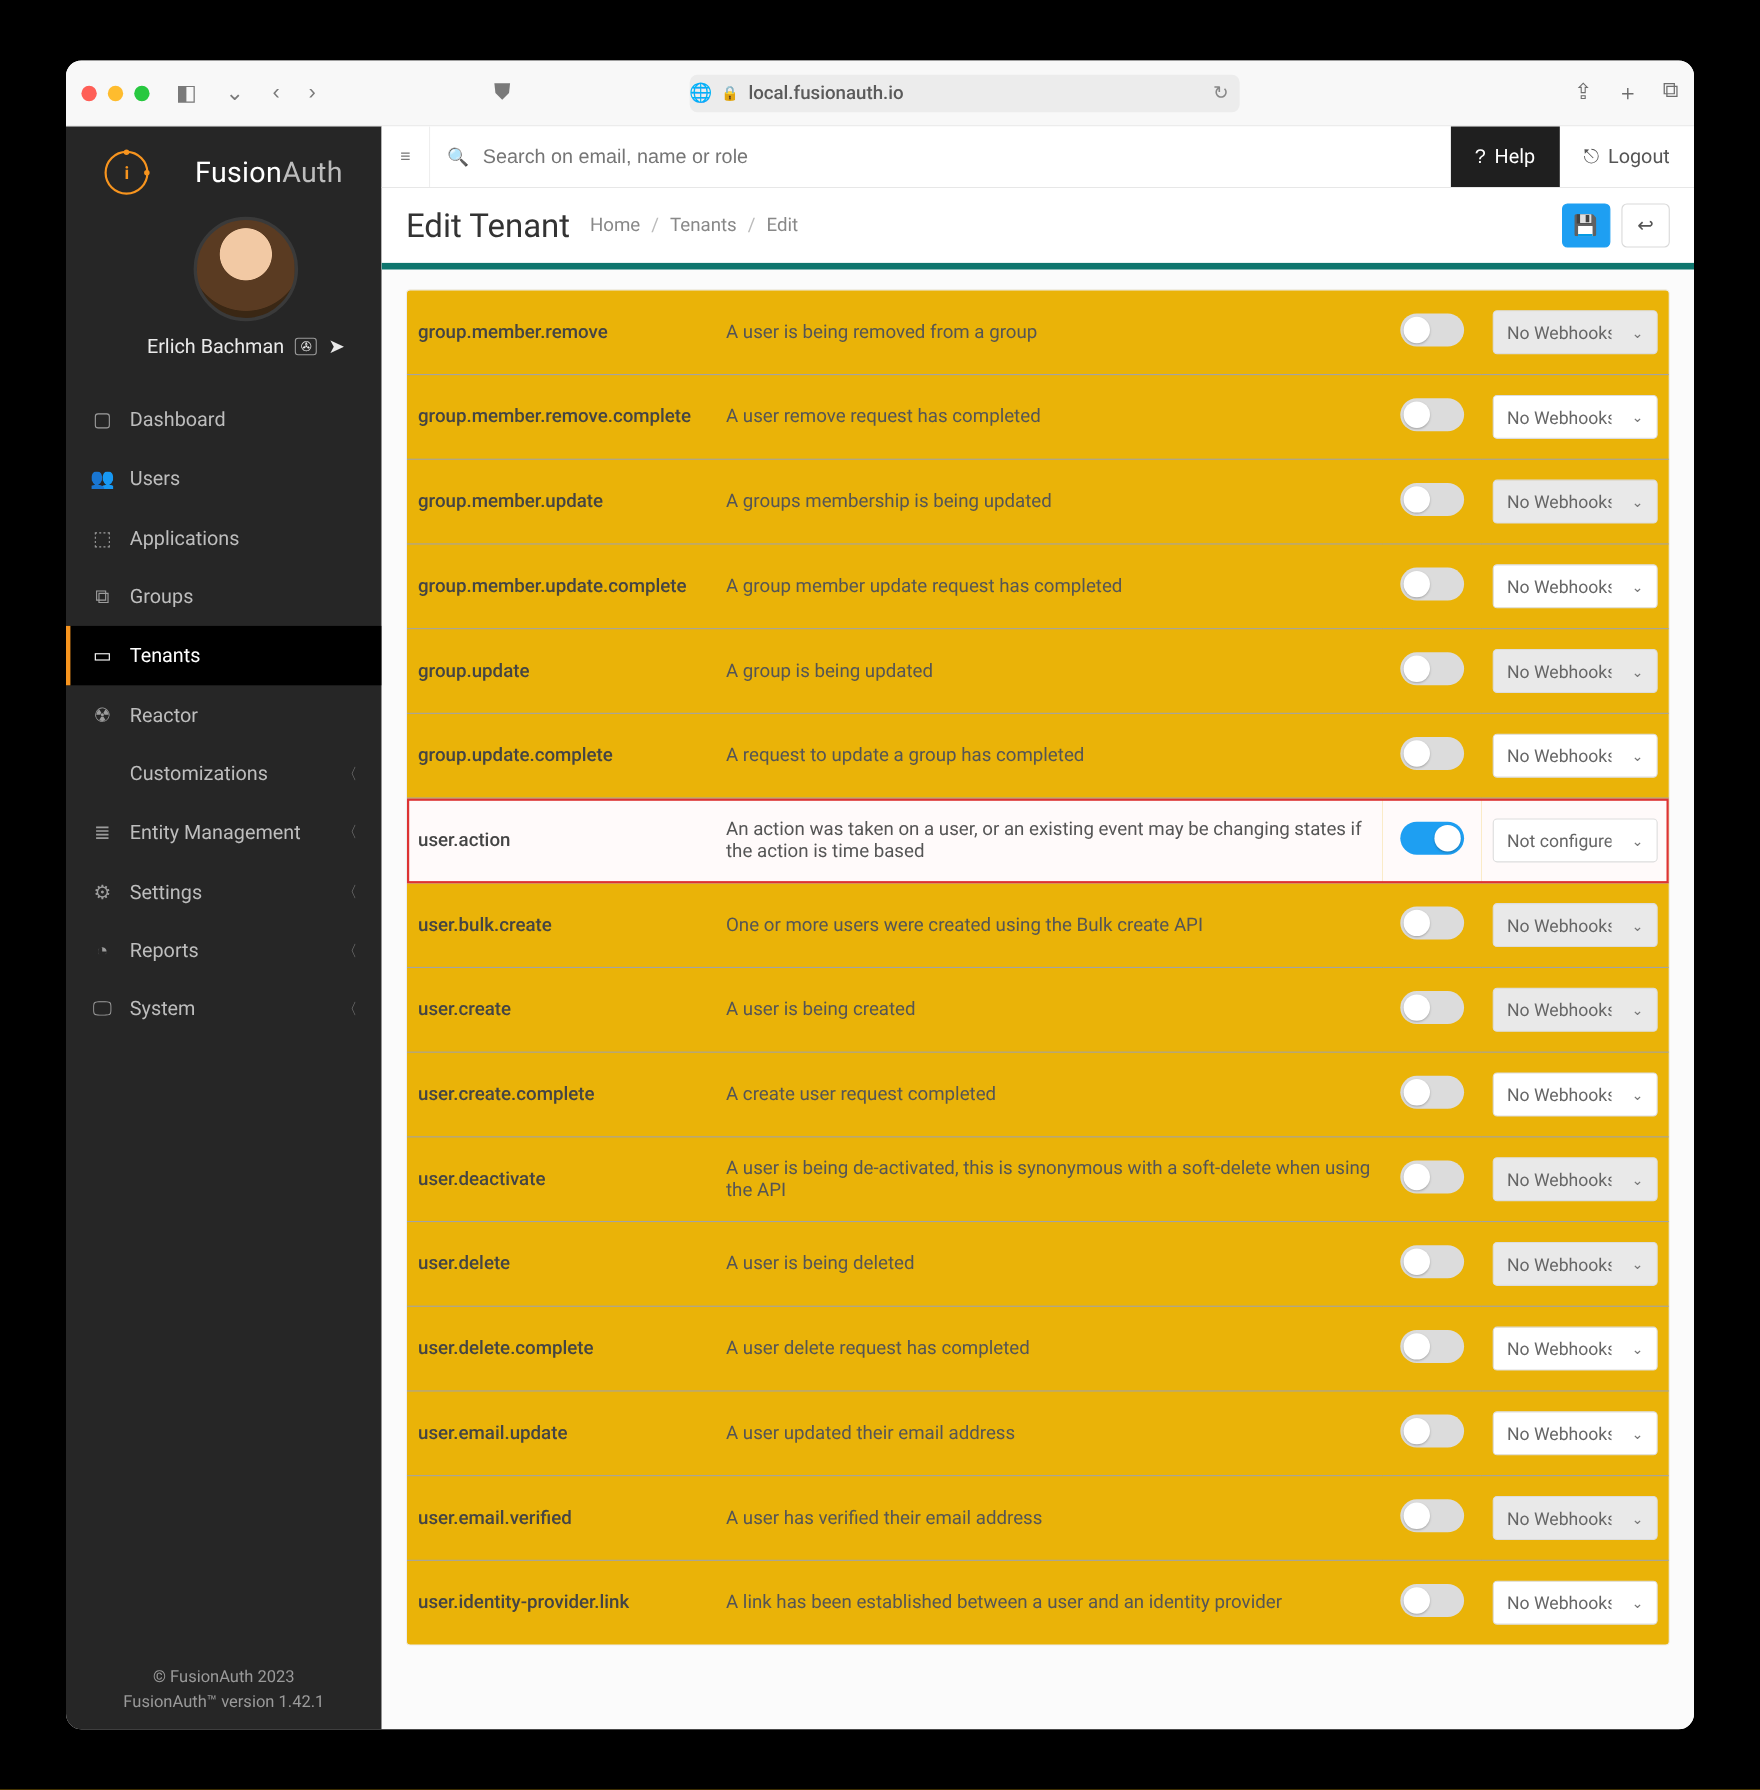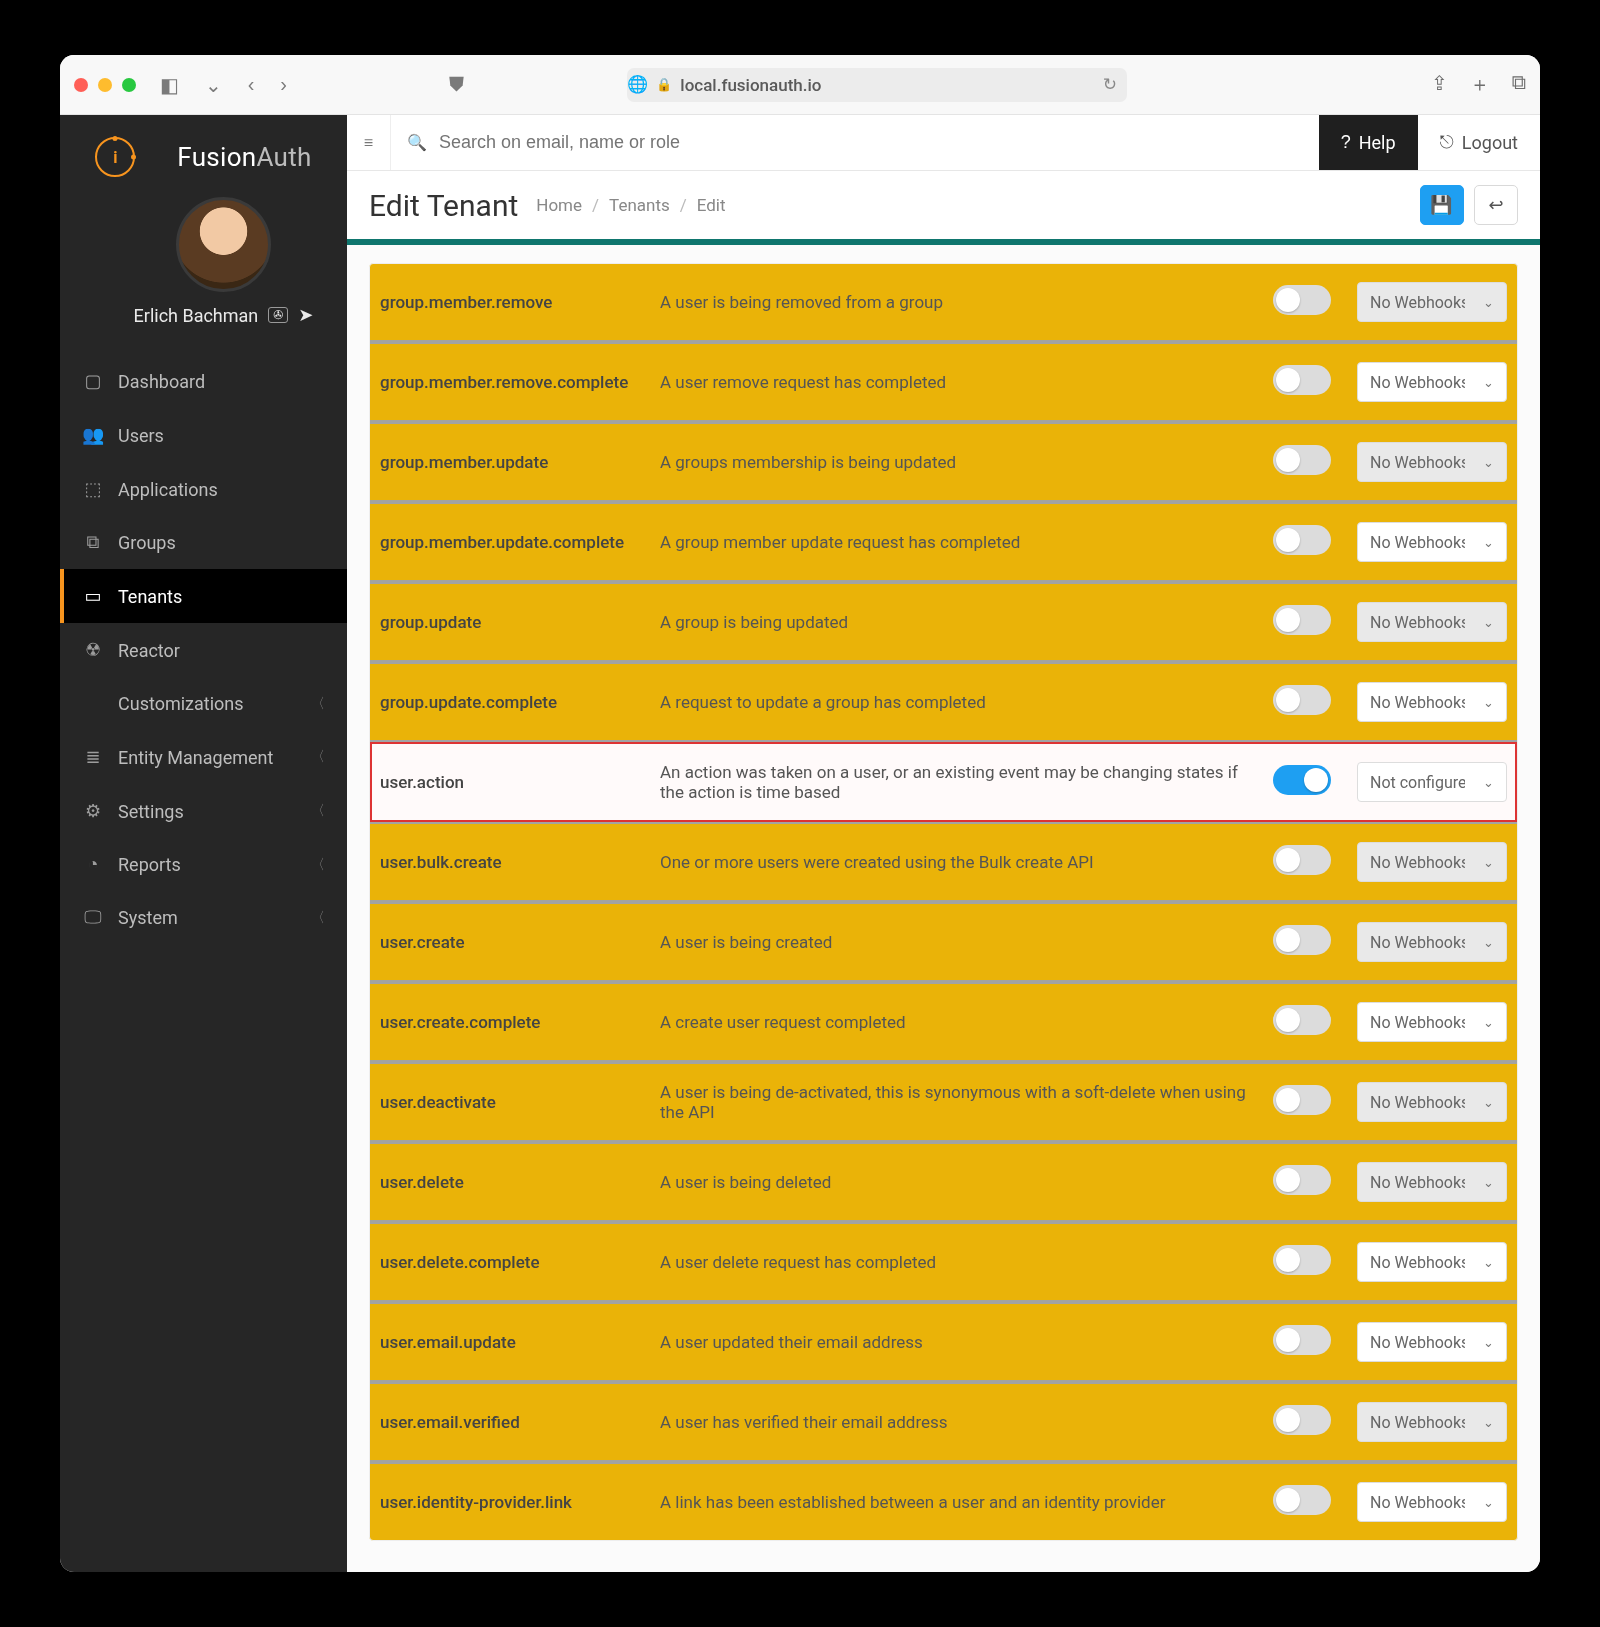--- a/index.html
+++ b/index.html
@@ -120,21 +120,21 @@
   .h-title{font-size:30px;font-weight:400;color:#333;margin-right:18px;}
   .crumbs{color:#888;font-size:17px;display:flex;gap:10px;}
   .crumbs .sep{color:#bbb;}
   .hdr-actions{margin-left:auto;display:flex;gap:10px;}
   .btn{height:40px;min-width:44px;border-radius:5px;display:flex;align-items:center;justify-content:center;border:1px solid #d9d9d9;background:#fff;color:#555;font-size:18px;cursor:pointer;}
   .btn.primary{background:#1e9ff2;border-color:#1e9ff2;color:#fff;}
 
   .content{flex:1;overflow:auto;padding:0 22px 22px;}
   .panel{background:#eab308;border:1px solid #eee;border-radius:4px;margin-top:18px;}
   table{width:100%;border-collapse:collapse;}
-  tr{border-top:4px solid #a3a3a3;}
+  tr{border-top:1px solid #a3a3a3;}
   tr:first-child{border-top:none;}
   td{padding:18px 10px;vertical-align:middle;font-size:17px;color:#555;}
   td.name{width:280px;color:#444;font-weight:500;word-break:break-word;}
   td.desc{color:#555;}
   td.sw{width:90px;text-align:center;}
   td.sel{width:170px;}
   .select{
     height:40px;border:1px solid #ddd;border-radius:4px;background:#fff;
     display:flex;align-items:center;justify-content:space-between;
     padding:0 12px;color:#666;font-size:16px;overflow:hidden;white-space:nowrap;
@@ -249,20 +249,24 @@
               <span class="ic glyph">◔</span>
               <span>Reports</span>
               <span class="caret glyph">〈</span>
             </li>
             <li>
               <span class="ic glyph">🖵</span>
               <span>System</span>
               <span class="caret glyph">〈</span>
             </li>
           </ul>
+        <div class="sb-footer">
+          <div>© FusionAuth 2023</div>
+          <div>FusionAuth™ version 1.42.1</div>
+        </div>
       </aside>
 
       <section class="main">
         <div class="topbar">
           <div class="hamb glyph">≡</div>
           <div class="search">
             <span class="glyph">🔍</span>
             <input placeholder="Search on email, name or role" style="">
           </div>
           <div class="help-btn">

